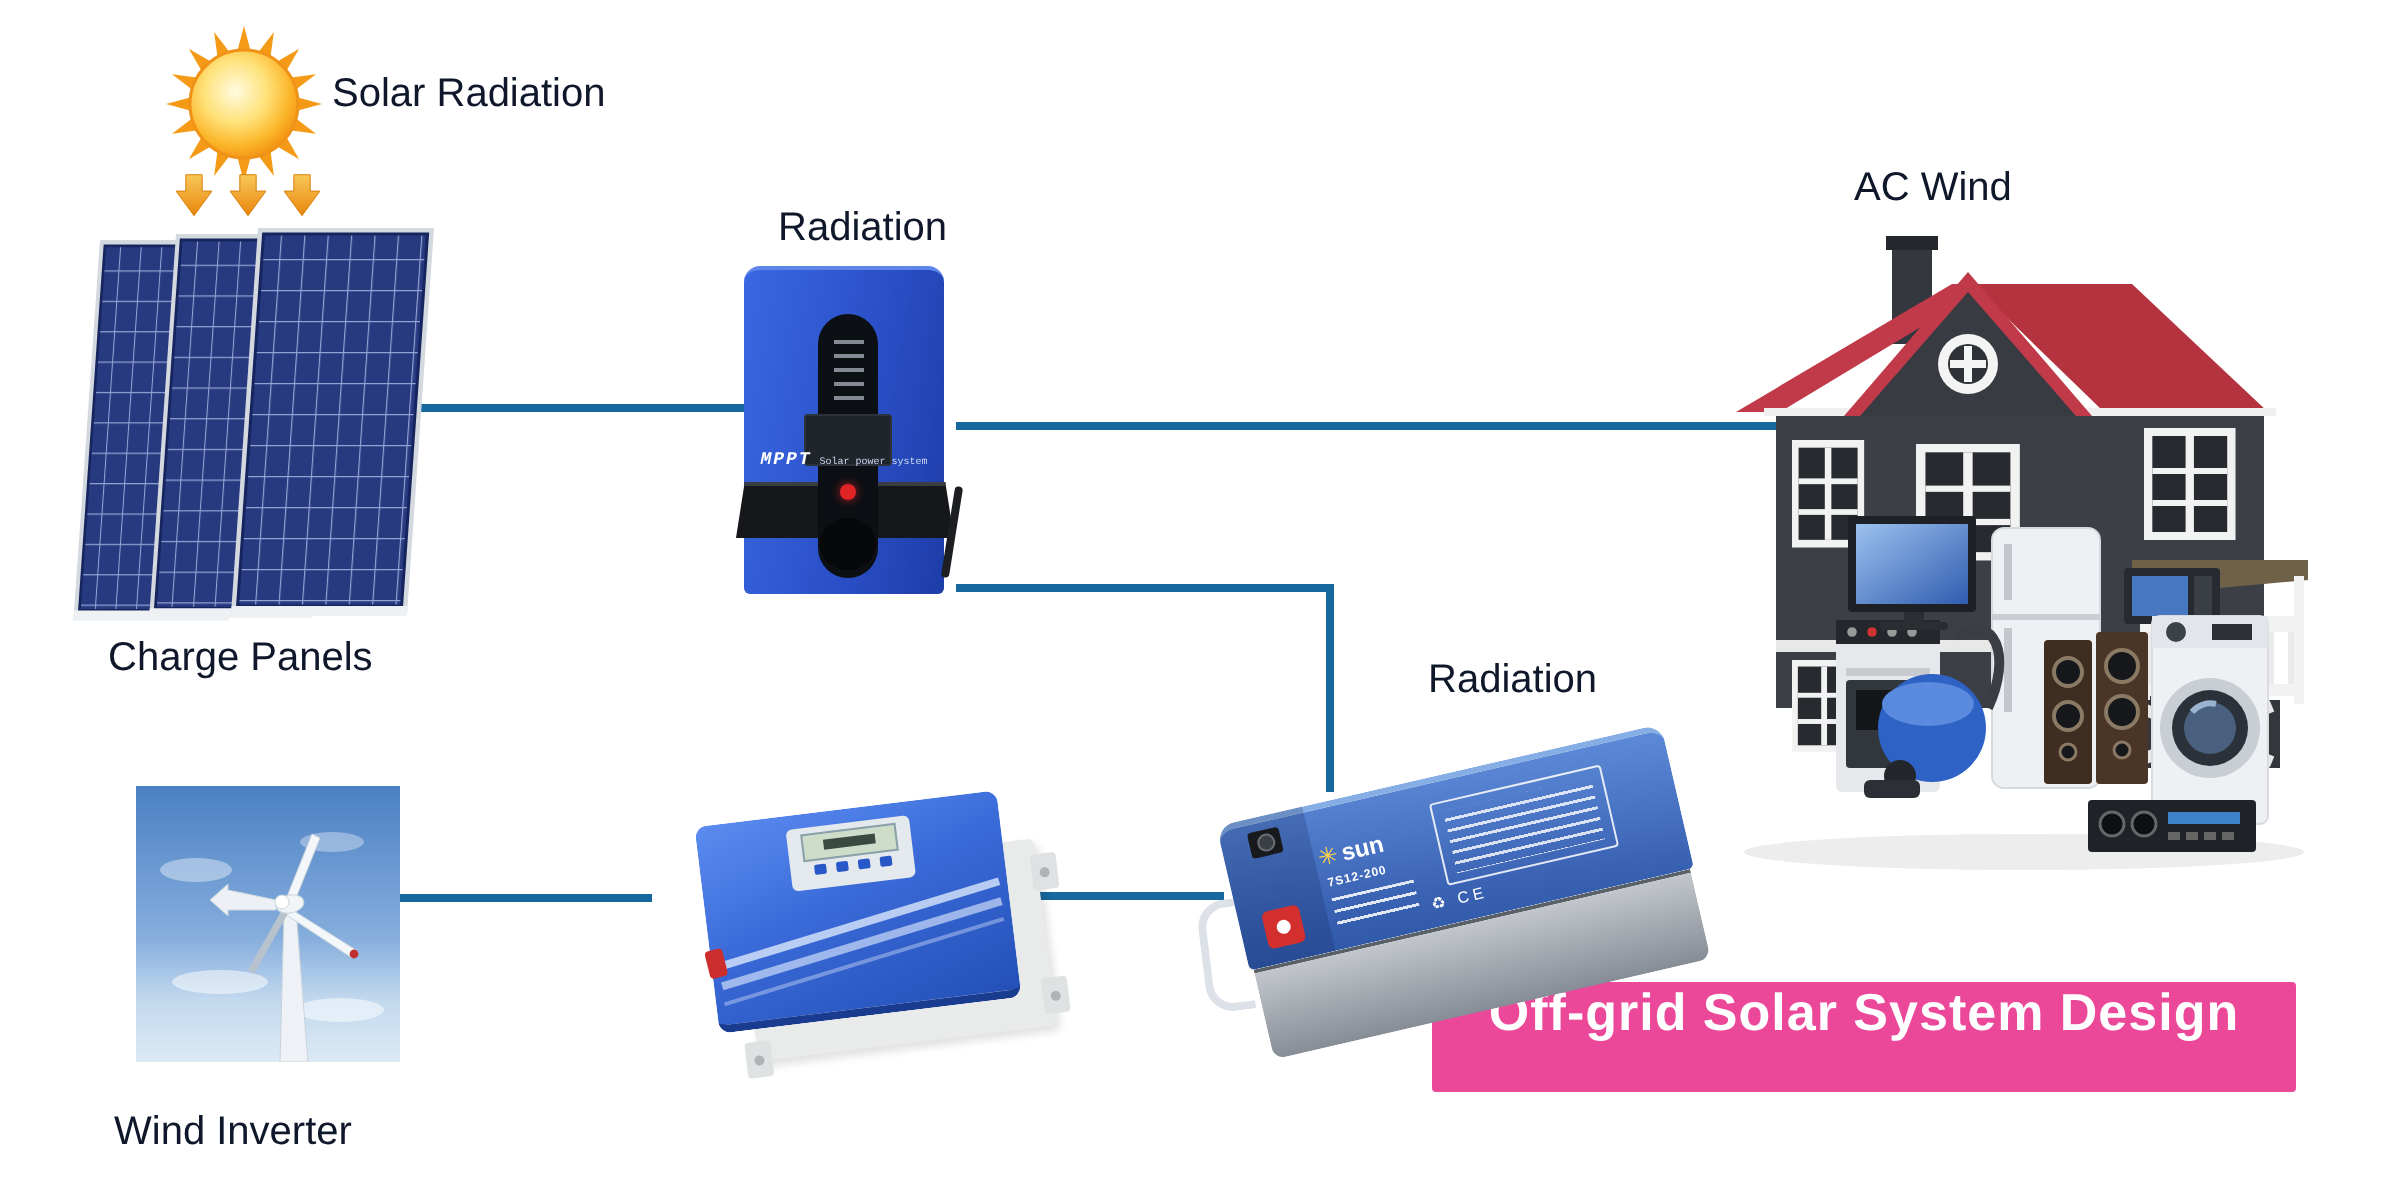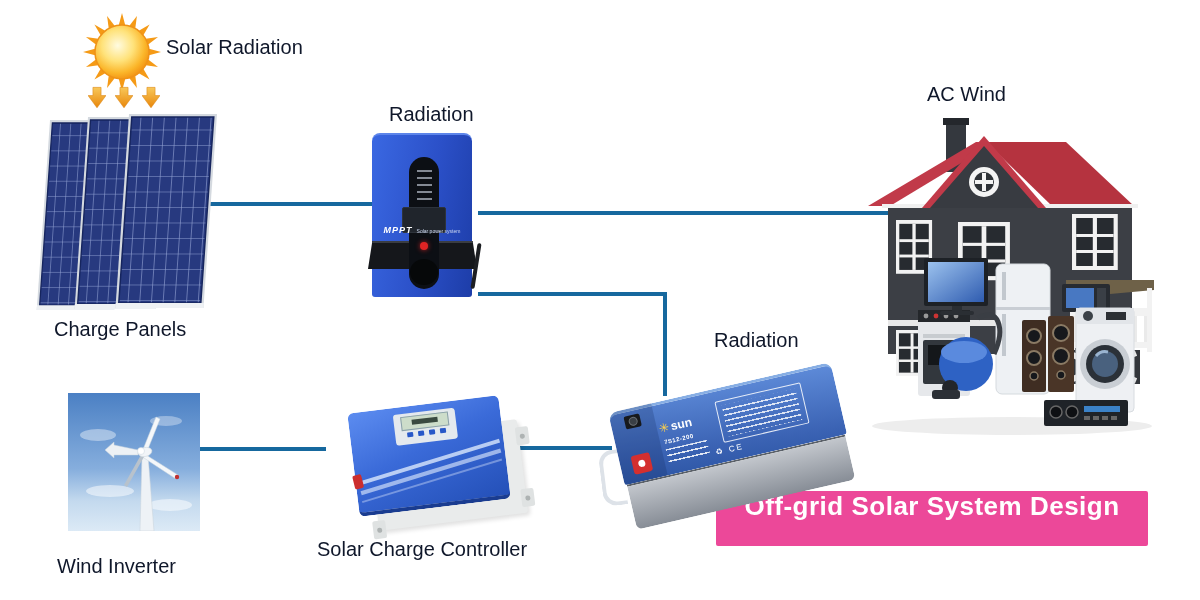--- a/index.html
+++ b/index.html
@@ -4,21 +4,21 @@
 <style>
   * { margin:0; padding:0; box-sizing:border-box; }
   body { background:#fff; }
   .stage{ position:relative; width:1200px; height:600px; background:#ffffff;
           font-family:"Liberation Sans", sans-serif; overflow:hidden; }
   .abs{ position:absolute; }
   .lbl{ position:absolute; font-size:20px; color:#0f172a; white-space:nowrap; }
   .wire{ position:absolute; background:#16689e; }
 
   
-  .inverter{ left:372px; top:133px; width:100px; height:136px; }
+  .inverter{ left:372px; top:133px; width:100px; height:136px;font-family:Liberation Mono, monospace; }
   .inv-body{ position:absolute; left:0; top:0; width:100px; height:164px;
              background:linear-gradient(100deg,#3a68e2 0%,#2b50c8 55%,#1d3da8 100%);
              border-radius:8px 8px 3px 3px; border-top:2px solid #5d85ea; }
   .inv-base{ position:absolute; left:-4px; right:-5px; bottom:0; height:28px;
              background:#15171b; clip-path:polygon(4% 0,96% 0,100% 100%,0 100%);
              border-top:2px solid #3a3d42; }
   .inv-pill{ position:absolute; left:37px; top:24px; width:30px; height:132px;
              background:#0c0f14; border-radius:15px; }
   .ledrow{ width:15px; height:2px; background:#9aa0aa; margin:5px auto; opacity:.85; }
   .ledrow:first-child{ margin-top:13px; }
@@ -371,15 +371,14 @@
             <span></span>
             <span></span>
           </div>
       </div>
       <div class="ctl-stripe" style="top:56px"></div>
       <div class="ctl-stripe" style="top:66px;opacity:.8"></div>
       <div class="ctl-stripe" style="top:76px;height:2px;opacity:.5"></div>
       <div class="ctl-switch"></div>
     </div>
   </div>
-  <div class="lbl" style="left:317px;top:538px">Solar Charge Controller</div>
 
 </div>
 
 </body></html>

